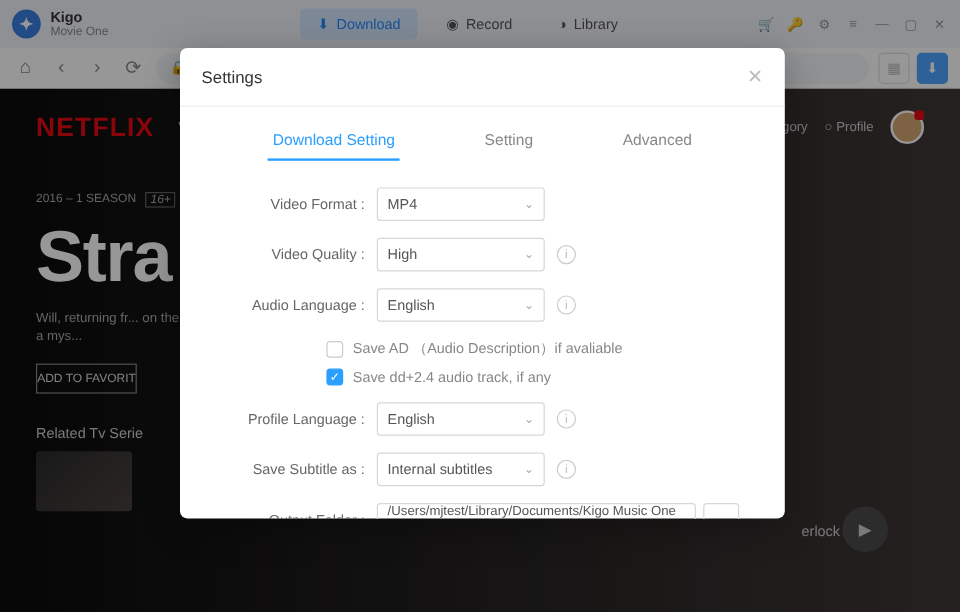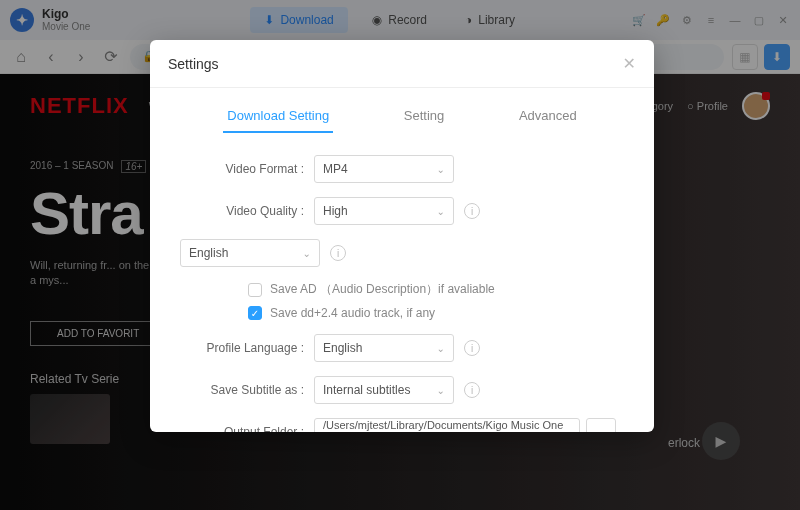--- a/index.html
+++ b/index.html
@@ -29,21 +29,21 @@
 .nf-header { display:flex;align-items:center;gap:20px;}
 .nf-logo { color:#e50914;font-weight:800;font-size:22px;letter-spacing:1px;text-align:right;}
 .nf-nav { font-size:11px;color:#ccc;}
 .nf-right{margin-left:auto;display:flex;gap:14px;align-items:center;font-size:11px;color:#ccc;}
 .nf-avatar{width:28px;height:28px;border-radius:50%;background:#d4a574;border:2px solid #fff;position:relative;}
 .nf-avatar::after{content:"";position:absolute;top:-2px;right:-2px;width:8px;height:8px;background:#e50914;border-radius:2px;}
 .nf-meta{margin-top:40px;font-size:10px;color:#aaa;display:flex;gap:8px;}
 .nf-badge{border:1px solid #666;padding:0 3px;font-style:italic;}
 .nf-title{font-size:60px;font-weight:800;margin-top:6px;letter-spacing:-1px;}
 .nf-desc{font-size:11px;color:#aaa;margin-top:10px;line-height:1.4;max-width:240px;}
-.nf-btn{margin-top:32px;display:inline-block;border:1px solid #888;padding:6px 26px;font-size:10px;color:#ddd;}
+.nf-btn{margin-top:14px;display:inline-block;border:1px solid #888;padding:6px 0;font-size:10px;color:#ddd;}
 .nf-related{margin-top:26px;font-size:12px;color:#ccc;}
 .nf-thumb{margin-top:8px;width:80px;height:50px;background:linear-gradient(135deg,#2a2a2a,#4a4040);border-radius:3px;}
 .nf-play{position:absolute;right:60px;bottom:50px;width:38px;height:38px;border-radius:50%;background:rgba(80,80,80,0.8);display:flex;align-items:center;justify-content:center;color:#ccc;font-size:14px;}
 
 
 .mask{position:absolute;inset:0;background:rgba(0,0,0,0.15);}
 
 
 .modal { position: absolute; top: 40px; left: 150px; width: 504px; height: 392px; background: #fff; border-radius: 6px; box-shadow: 0 8px 30px rgba(0,0,0,0.3); display:flex;flex-direction:column;}
 .modal-header { display:flex;align-items:center;padding:14px 18px;border-bottom:1px solid #eee;}
@@ -51,21 +51,21 @@
 .modal-close { margin-left:auto;color:#bbb;cursor:pointer;font-size:16px;}
 .modal-tabs { display:flex;justify-content:space-around;padding:0 40px;margin-top:12px;}
 .modal-tab { font-size:13px;color:#888;padding:8px 4px;border-bottom:2px solid transparent;cursor:pointer;text-align:center;}
 .modal-tab.active { color:#2a9fff;border-bottom-color:#2a9fff;}
 .modal-body { padding: 22px 30px 10px 30px; overflow:auto;}
 .form-row { display:flex;align-items:center;margin-bottom:14px;}
 .form-label { width:134px;text-align:right;font-size:12px;color:#666;padding-right:10px;}
 .form-select { width:140px;height:28px;border:1px solid #d8d8d8;border-radius:3px;padding:0 8px;font-size:12px;color:#555;display:flex;align-items:center;justify-content:space-between;background:#fff;cursor:pointer;}
 .chev{color:#aaa;font-size:10px;}
 .info-icon{margin-left:10px;width:16px;height:16px;border:1px solid #ccc;border-radius:50%;display:flex;align-items:center;justify-content:center;font-size:10px;color:#bbb;}
-.check-row{display:flex;align-items:center;margin-left:68px;margin-bottom:8px;font-size:12px;color:#888;}
+.check-row{display:flex;align-items:center;margin-left:92px;margin-bottom:8px;font-size:12px;color:#888;}
 .checkbox{width:14px;height:14px;border:1px solid #ccc;border-radius:3px;margin-right:8px;display:flex;align-items:center;justify-content:center;}
 .checkbox.checked{background:#2a9fff;border-color:#2a9fff;color:#fff;font-size:10px;}
 .path-input{width:266px;height:28px;border:1px solid #d8d8d8;border-radius:3px;padding:0 8px;font-size:11px;color:#555;display:flex;align-items:flex-start;overflow:hidden;white-space:nowrap;}
 .browse-btn{width:30px;height:28px;border:1px solid #d8d8d8;border-radius:3px;margin-left:6px;display:flex;align-items:center;justify-content:center;font-size:12px;color:#888;cursor:pointer;}
 </style>
 </head>
 <body>
 
 <div class="bg-app">
   <div class="titlebar">
@@ -163,20 +163,21 @@
     <div class="form-row">
       <div class="form-label">Video Quality :</div>
       <div class="form-select">
         <span>High</span>
         <span class="chev">⌄</span>
       </div>
       <div class="info-icon">i</div>
     </div>
 
     <div class="form-row">
+      <div class="form-label">Audio Language :</div>
       <div class="form-select">
         <span>English</span>
         <span class="chev">⌄</span>
       </div>
       <div class="info-icon">i</div>
     </div>
 
     <div class="check-row">
       <div class="checkbox"></div>
       <span>Save AD （Audio Description）if avaliable</span>

